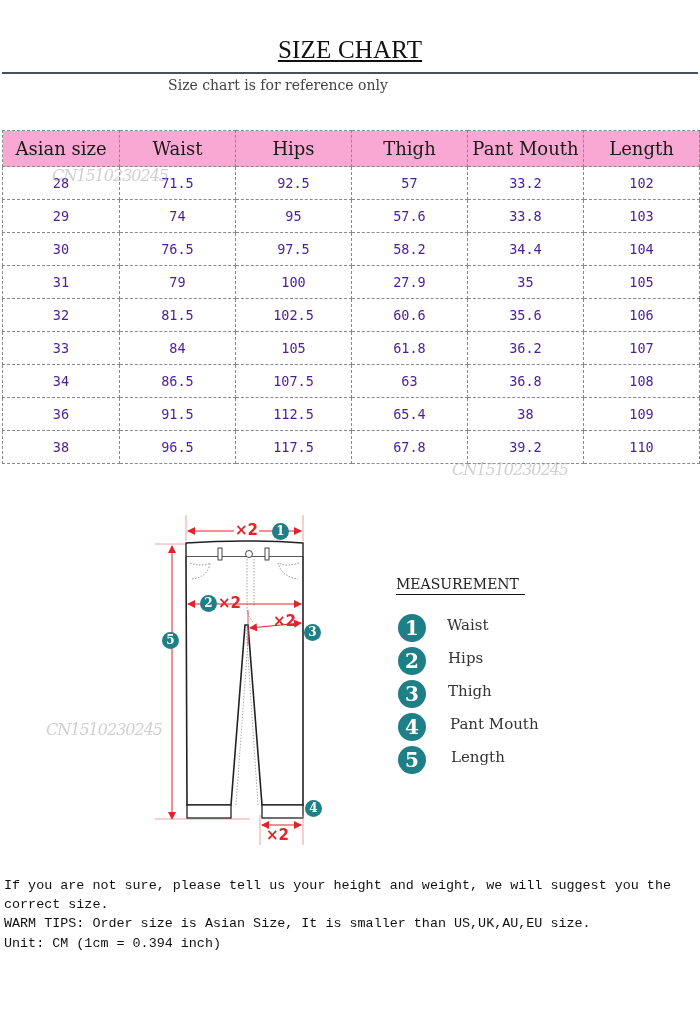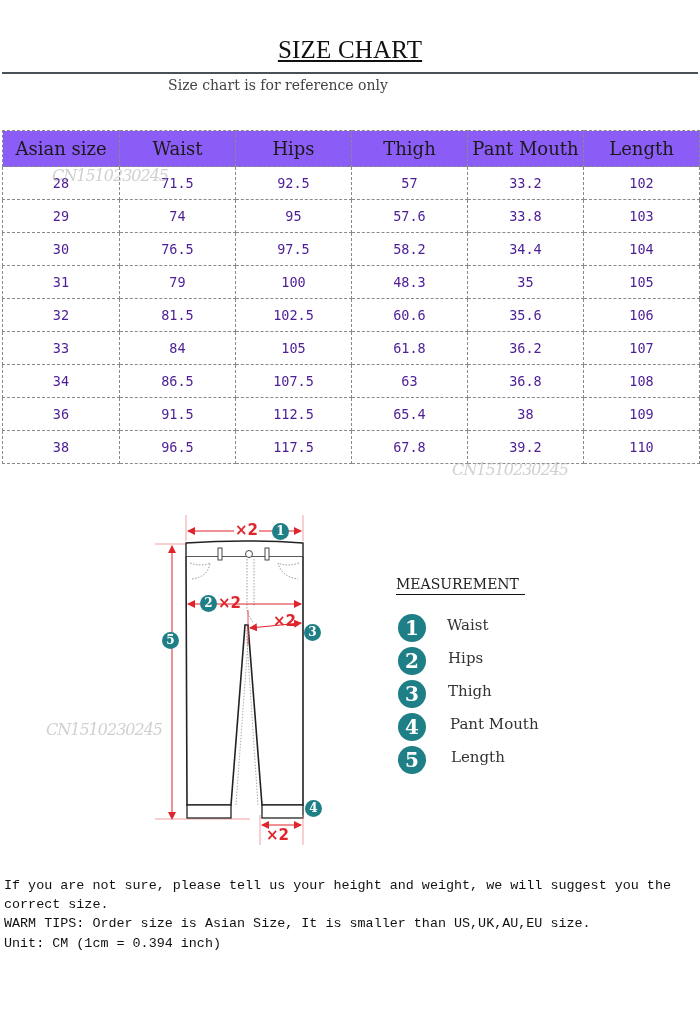--- a/index.html
+++ b/index.html
@@ -19,21 +19,21 @@
     }
 
     table.size-table {
       position: absolute; left: 2px; top: 130px; width: 697px;
       border-collapse: collapse; table-layout: fixed;
     }
     table.size-table th, table.size-table td {
       border: 1px dashed #8a8a8a; text-align: center; vertical-align: middle;
     }
     table.size-table th {
-      height: 36px; background: #8b5cf6; font-weight: normal;
+      height: 36px; background: #f9a8d4; font-weight: normal;
       font-family: "DejaVu Serif", serif; font-size: 18px; color: #1a1a1a;
       white-space: nowrap;
     }
     table.size-table td {
       height: 33px; font-family: "DejaVu Sans Mono", "Liberation Mono", monospace;
       font-size: 13.5px; color: #4c1d95;
     }
 
     .watermark {
       position: absolute; font-family: "DejaVu Serif", serif; font-style: italic;
@@ -114,21 +114,21 @@
       <td>76.5</td>
       <td>97.5</td>
       <td>58.2</td>
       <td>34.4</td>
       <td>104</td>
     </tr>
     <tr>
       <td>31</td>
       <td>79</td>
       <td>100</td>
-      <td>48.3</td>
+      <td>27.9</td>
       <td>35</td>
       <td>105</td>
     </tr>
     <tr>
       <td>32</td>
       <td>81.5</td>
       <td>102.5</td>
       <td>60.6</td>
       <td>35.6</td>
       <td>106</td>

